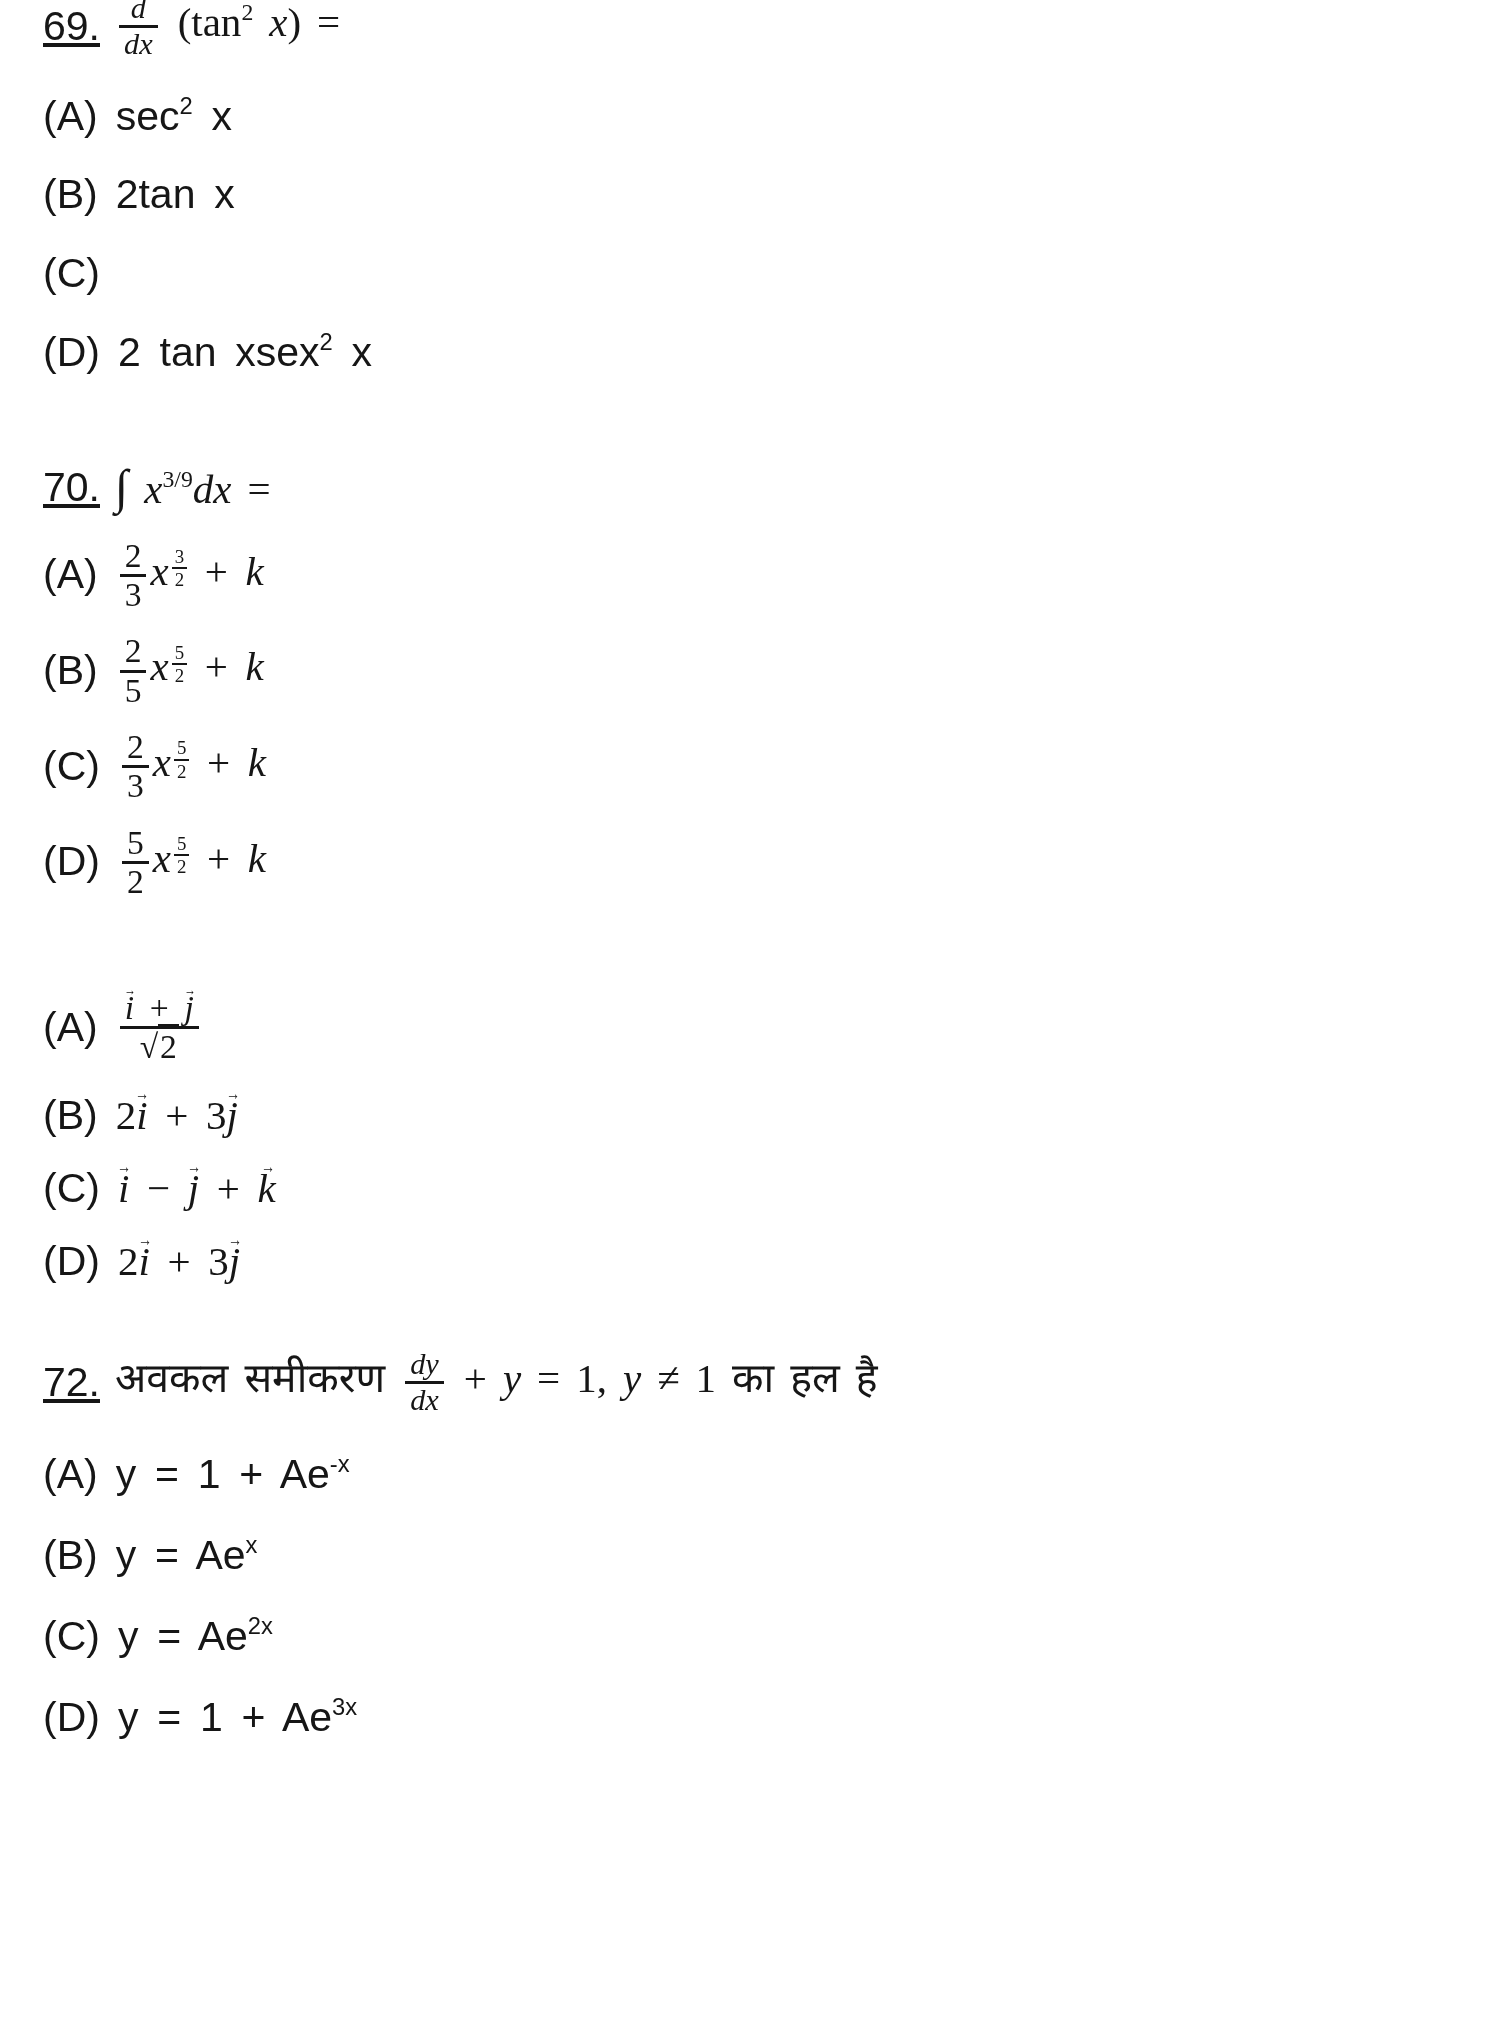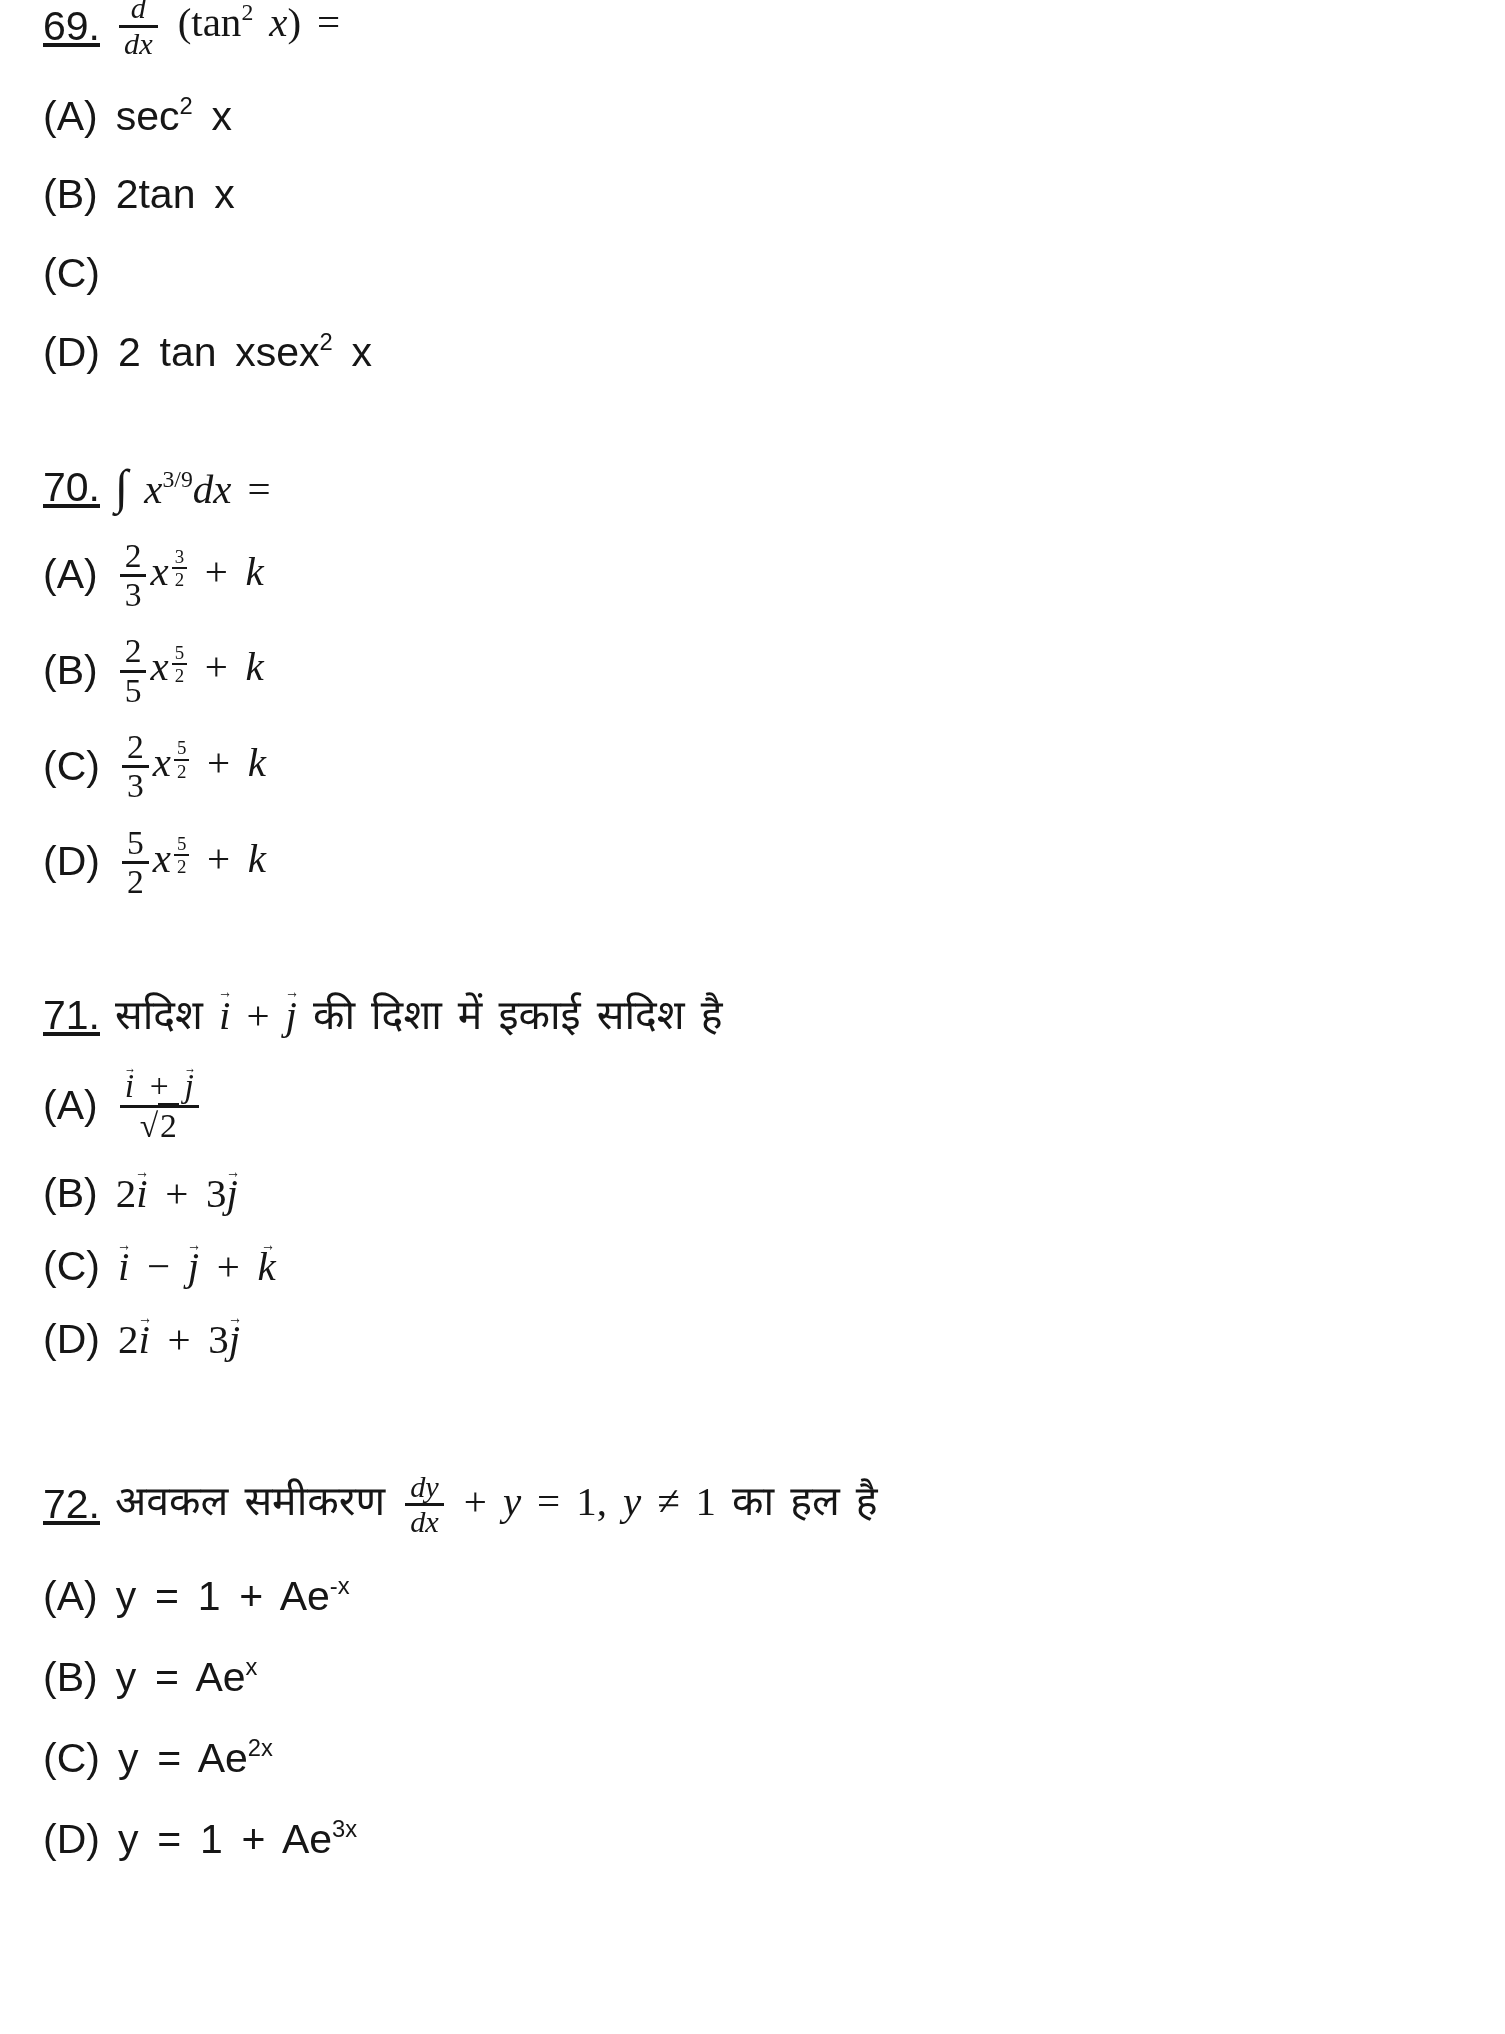--- a/index.html
+++ b/index.html
@@ -89,21 +89,21 @@
   
   #q69 { margin-top:-8px; }
   #q69 .option { margin-top:33px; }
 
   #q70 { margin-top:81px; }
   #q70 .option { margin-top:20px; }
 
   #q71 { margin-top:90px; }
   #q71 .option { margin-top:27px; }
 
-  #q72 { margin-top:108px; }
+  #q72 { margin-top:64px; }
   #q72 .option { margin-top:35px; }
 </style>
 </head>
 <body>
 
 <main class="page">
 
   <section class="question" id="q69">
     <header class="stem">
       <span class="qnum">69.</span>
@@ -170,24 +170,20 @@
             <span class="fnum">5</span>
             <span class="fden">2</span>
           </span><i>x</i><span class="supfrac">
             <span class="fnum">5</span>
             <span class="fden">2</span>
           </span> + <i>k</i></span>
     </div>
   </section>
 
   <section class="question" id="q71">
-    <header class="stem">
-      <span class="qnum">71.</span>
-      <span class="math serif">सदिश <i class="vec">i</i> + <i class="vec">j</i> की दिशा में इकाई सदिश है</span>
-    </header>
     <div class="option">
       <span class="olabel">(A)</span>
       <span class="otext serif"><span class="frac">
             <span class="fnum"><i class="vec">i</i> + <i class="vec">j</i></span>
             <span class="fden">√<span class="rad">2</span></span>
           </span></span>
     </div>
     <div class="option">
       <span class="olabel">(B)</span>
       <span class="otext serif">2<i class="vec">i</i> + 3<i class="vec">j</i></span>

